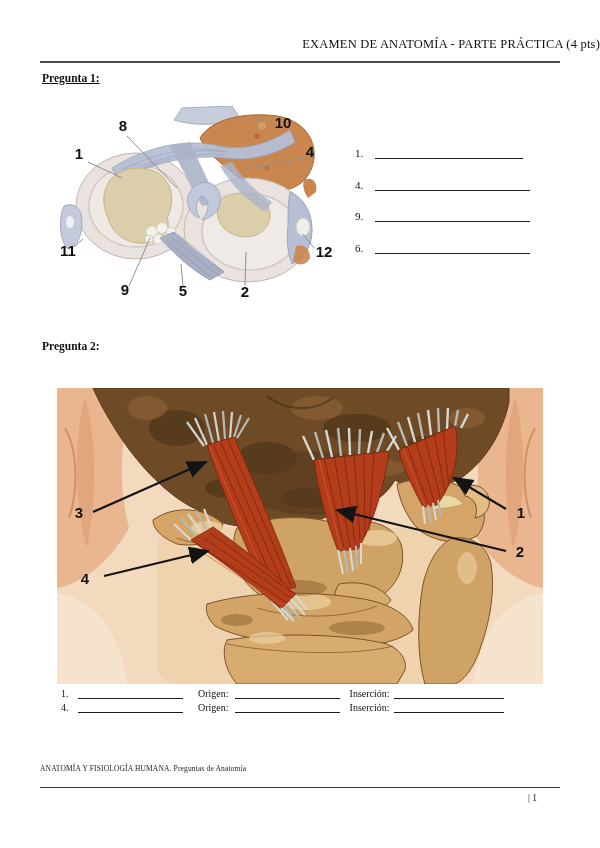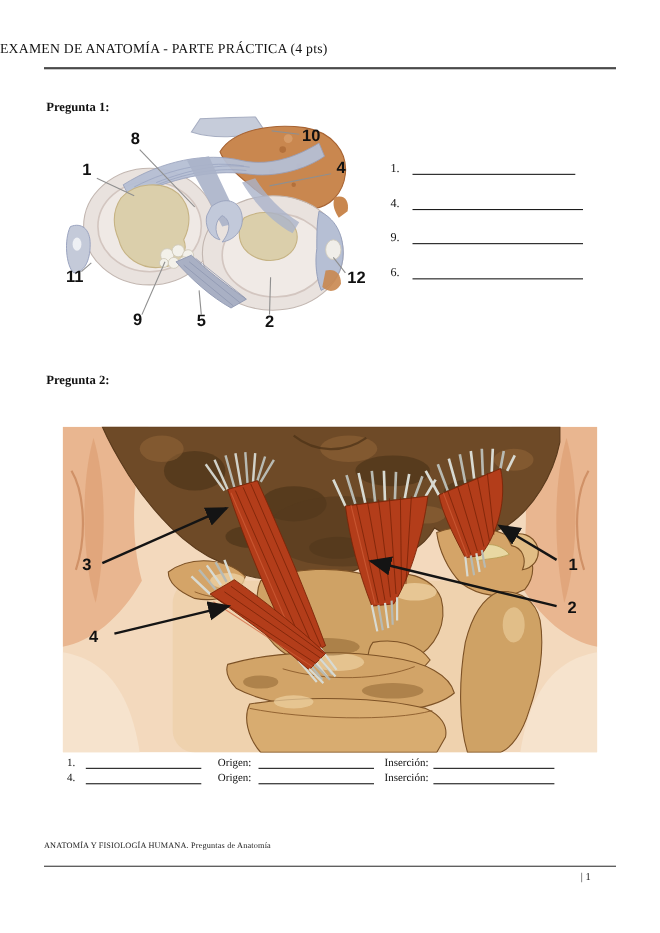--- a/index.html
+++ b/index.html
@@ -1,24 +1,24 @@
 <!DOCTYPE html>
 <html><head>
 <meta charset="utf-8">
 <style>
   html,body{margin:0;padding:0;}
   body{
     width:600px;height:848px;background:#ffffff;position:relative;
     font-family:"Liberation Serif", serif;color:#111;overflow:hidden;
   }
   .abs{position:absolute;}
-  .header-title{left:0;right:0;top:37px;text-align:left;font-size:12.5px;letter-spacing:.2px;}
+  .header-title{left:0;right:0;top:37px;text-align:right;font-size:12.5px;letter-spacing:.2px;}
   .header-rule{left:40px;width:520px;top:61px;height:2px;background:#4a4a4a;}
   .q-label{font-weight:bold;font-size:11.5px;}
-  .q1-label{left:42px;top:92px;}
+  .q1-label{left:42px;top:72px;text-decoration:underline;}
   .q2-label{left:42px;top:340px;}
   .fig1{left:52px;top:106px;}
   .fig2{left:57px;top:388px;}
   .a-row{display:flex;align-items:flex-end;}
   .q1-row{left:355px;height:14px;}
   .q1-num{font-size:11px;width:20px;}
   .blank{border-bottom:1.4px solid #1c1c1c;height:12px;}
   .q1-line{width:155px;}
   .q2-row{left:61px;height:12px;font-size:10px;}
   .q2-num{width:17px;}

